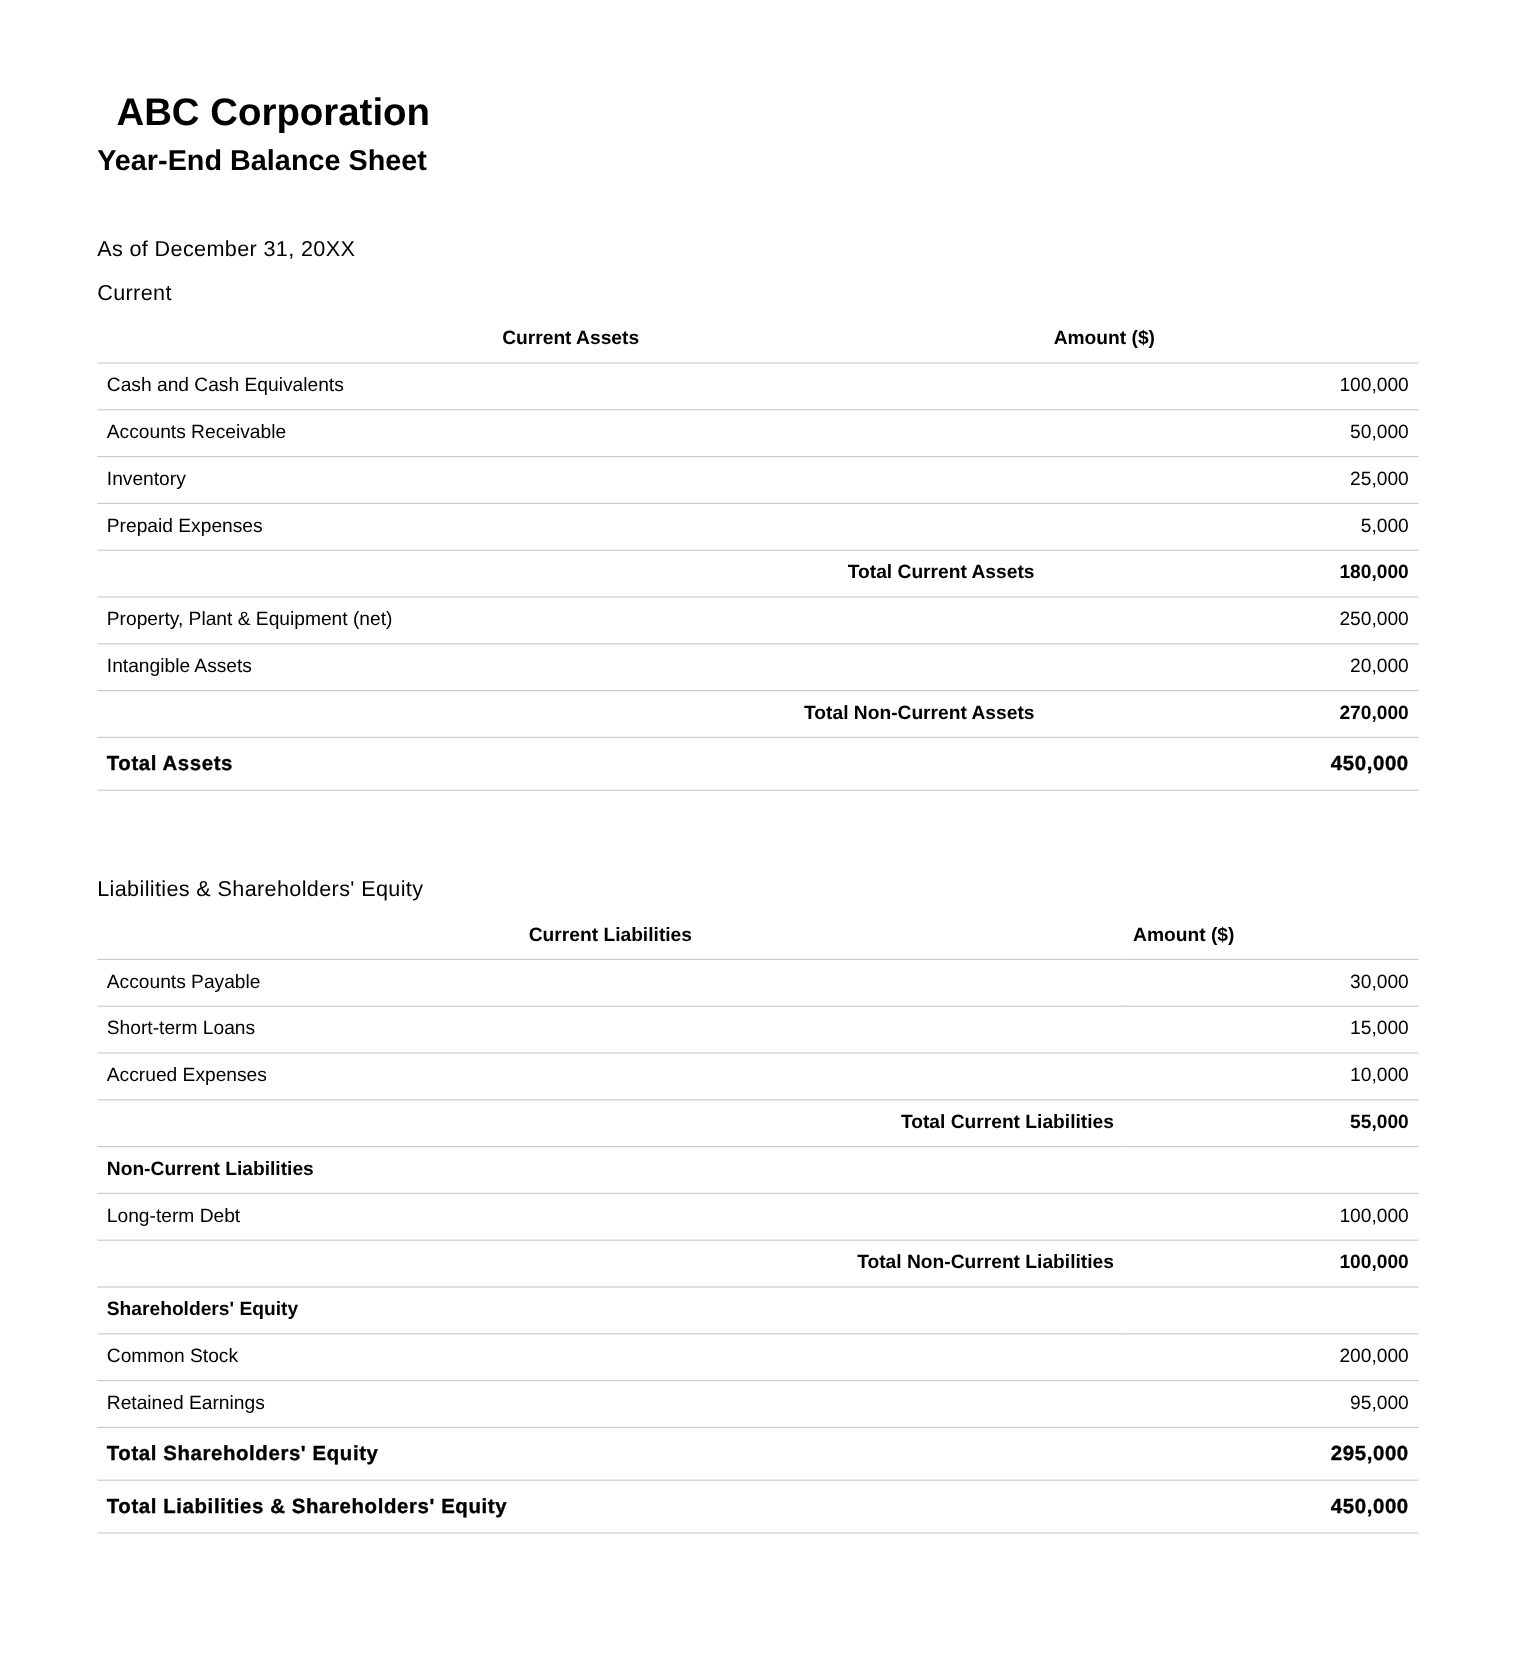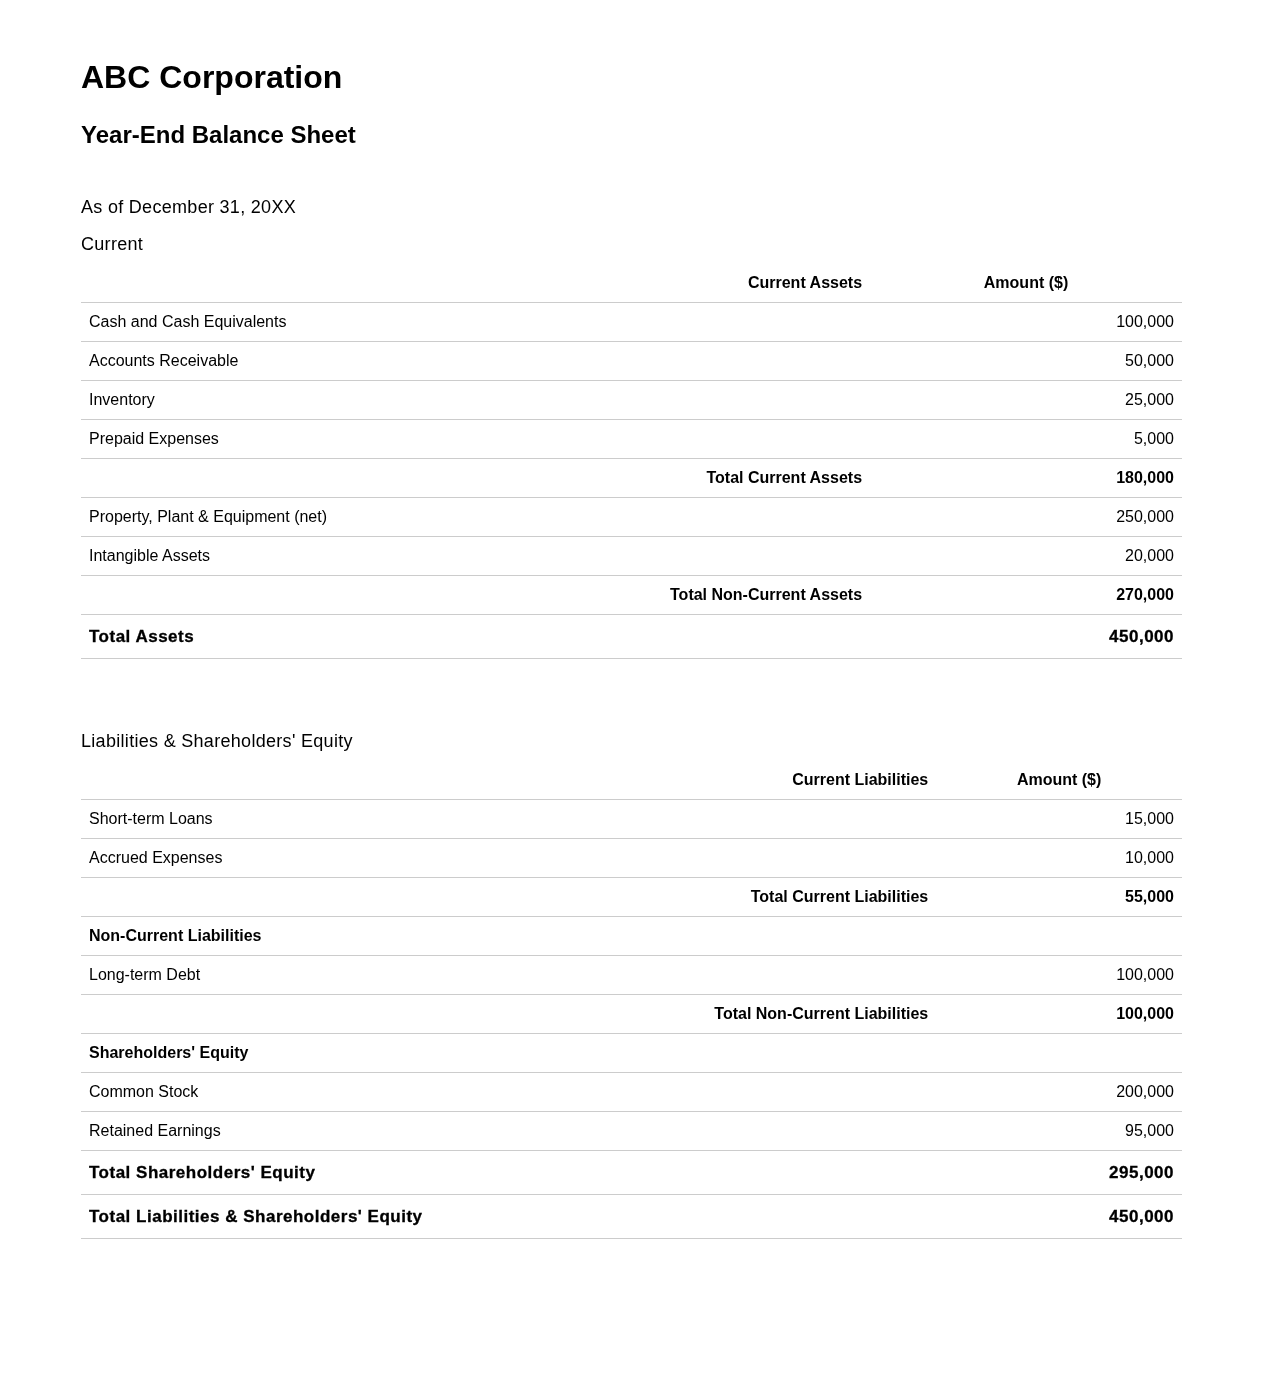--- a/index.html
+++ b/index.html
@@ -22,21 +22,21 @@
     height: 1300px;
     overflow: hidden;
   }
   .page {
     position: absolute;
     left: 81px;
     top: 0;
     width: 1101px;
   }
   h1.company {
-    margin: 0;
+    margin: 16px;
     position: absolute;
     top: 59px;
     font-size: 32px;
     font-weight: bold;
     line-height: 37px;
   }
   h2.report-title {
     margin: 0;
     position: absolute;
     top: 121px;
@@ -66,23 +66,23 @@
   }
   table.sheet td, table.sheet th {
     height: 38px;
     padding: 0 8px;
     border-bottom: 1px solid #cccccc;
     vertical-align: middle;
     line-height: 18px;
   }
   table.sheet th {
     font-weight: bold;
-    text-align: right;
-  }
-  table.sheet th.amt-head { text-align: center; }
+    text-align: center;
+  }
+  table.sheet th.amt-head { text-align: left; }
   td.amt { text-align: right; }
   tr.subhead td { font-weight: bold; }
   tr.subtotal td { font-weight: bold; text-align: right; }
   tr.grand td {
     font-weight: bold;
     font-size: 17px;
     height: 43px;
     letter-spacing: 0.5px;
     -webkit-text-stroke: 0.3px #000;
   }
@@ -148,20 +148,24 @@
     <div class="section-title" style="top:730px;">Liabilities &amp; Shareholders' Equity</div>
     <table class="sheet" style="top:761px;">
       <thead>
         <tr>
           <th>Current Liabilities</th>
           <th class="amt-head">Amount ($)</th>
         </tr>
       </thead>
       <tbody>
         <tr>
+            <td>Accounts Payable</td>
+            <td class="amt">30,000</td>
+          </tr>
+        <tr>
             <td>Short-term Loans</td>
             <td class="amt">15,000</td>
           </tr>
         <tr>
             <td>Accrued Expenses</td>
             <td class="amt">10,000</td>
           </tr>
         <tr class="subtotal">
             <td>Total Current Liabilities</td>
             <td class="amt">55,000</td>

